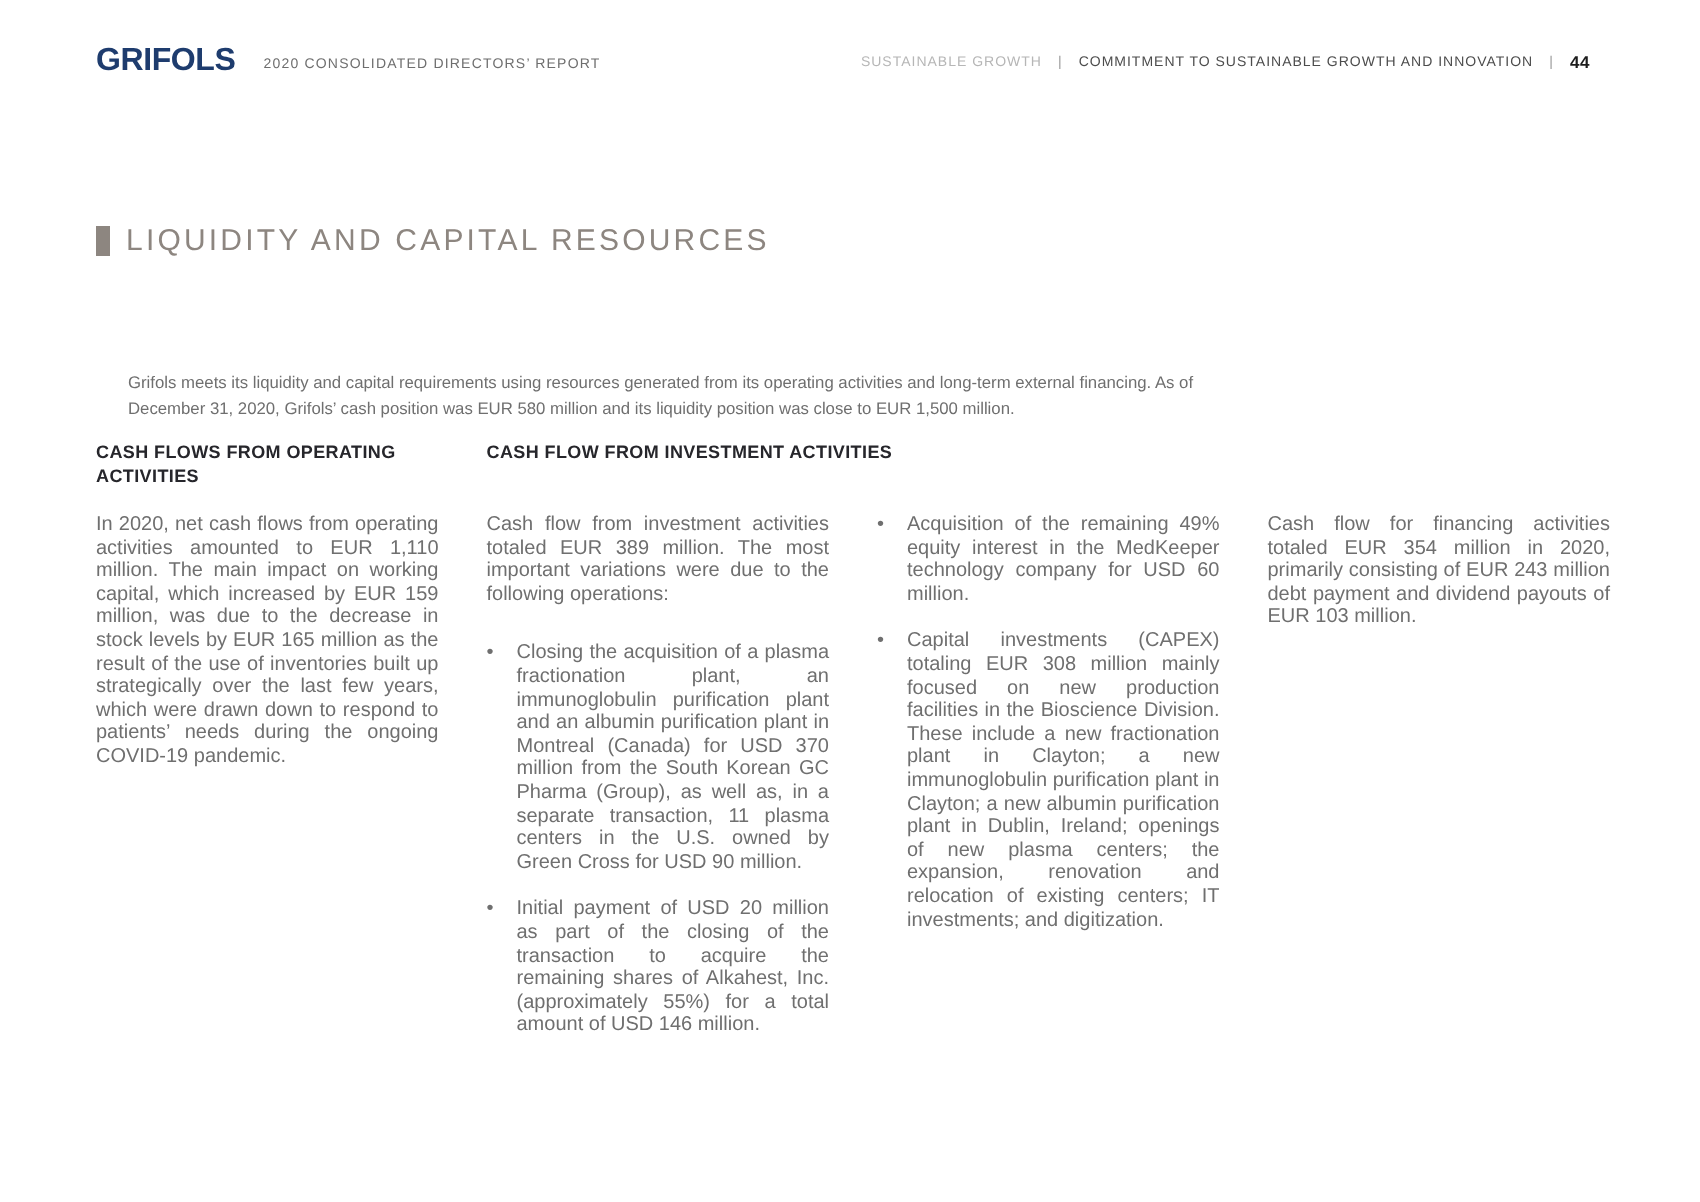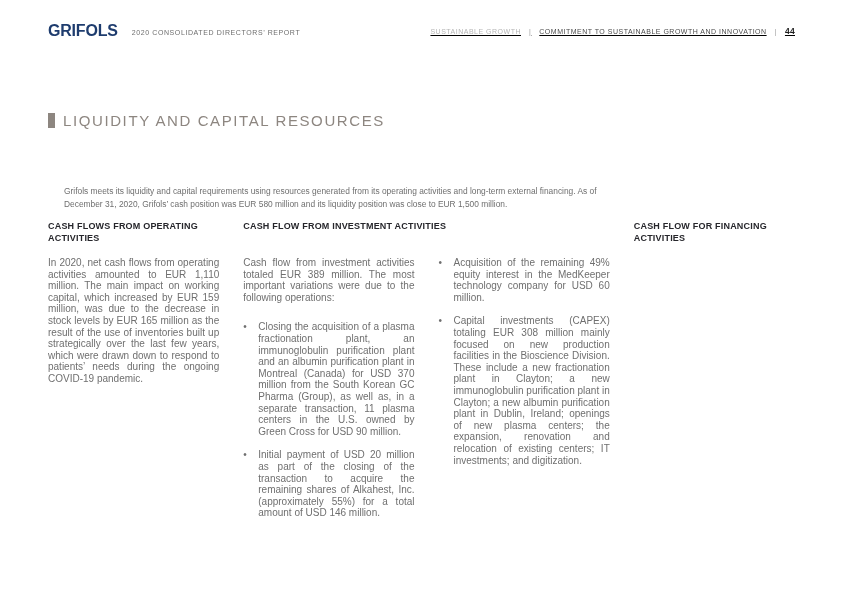--- a/index.html
+++ b/index.html
@@ -15,21 +15,21 @@
   }
   .logo {
     font-size:16px; font-weight:bold; color:#1e3c6e; letter-spacing:-0.2px;
   }
   .report-title {
     font-size:7px; color:#6e6e6e; letter-spacing:0.6px; margin-left:14px;
     position:relative; top:1px;
   }
   .header-right {
     margin-left:auto; display:flex; align-items:center;
-    font-size:7px; letter-spacing:0.5px; white-space:nowrap;text-decoration:underline;
+    font-size:7px; letter-spacing:0.5px; white-space:nowrap;
   }
   .hdr-section { color:#b6b6b6; }
   .hdr-sep { color:#9a9a9a; margin:0 8px; font-size:7px; }
   .hdr-chapter { color:#4c4c4c; }
   .hdr-page { color:#1c1c1c; font-weight:bold; font-size:8.5px; letter-spacing:0.3px; }
 
   
   .title-block { position:absolute; top:112px; left:48px; display:flex; align-items:center; }
   .title-bar { width:7px; height:15px; background:#8d8680; margin-right:8px; }
   .page-title { font-size:15px; color:#8d8680; letter-spacing:1.6px; }
@@ -85,21 +85,20 @@
     <span class="title-bar"></span>
     <span class="page-title">LIQUIDITY AND CAPITAL RESOURCES</span>
   </div>
 
   <p class="intro">Grifols meets its liquidity and capital requirements using resources generated from its operating activities and long-term external financing. As of December 31, 2020, Grifols’ cash position was EUR 580 million and its liquidity position was close to EUR 1,500 million.</p>
 
   <div class="grid">
 
     <div class="col-heading h-op">CASH FLOWS FROM OPERATING ACTIVITIES</div>
     <div class="col-heading h-inv">CASH FLOW FROM INVESTMENT ACTIVITIES</div>
-    <div class="col-heading h-fin">CASH FLOW FOR FINANCING ACTIVITIES</div>
 
     <div class="cell c1">In 2020, net cash flows from operating activities amounted to EUR 1,110 million. The main impact on working capital, which increased by EUR 159 million, was due to the decrease in stock levels by EUR 165 million as the result of the use of inventories built up strategically over the last few years, which were drawn down to respond to patients’ needs during the ongoing COVID-19 pandemic.</div>
 
     <div class="cell c2">
       <p class="inv-intro">Cash flow from investment activities totaled EUR 389 million. The most important variations were due to the following operations:</p>
       <div class="bullet-item">
         <span class="bullet-marker">•</span>
         <span class="bullet-text">Closing the acquisition of a plasma fractionation plant, an immunoglobulin purification plant and an albumin purification plant in Montreal (Canada) for USD 370 million from the South Korean GC Pharma (Group), as well as, in a separate transaction, 11 plasma centers in the U.S. owned by Green Cross for USD 90 million.</span>
       </div>
       <div class="bullet-item">
@@ -112,16 +111,17 @@
       <div class="bullet-item">
         <span class="bullet-marker">•</span>
         <span class="bullet-text">Acquisition of the remaining 49% equity interest in the MedKeeper technology company for USD 60 million.</span>
       </div>
       <div class="bullet-item">
         <span class="bullet-marker">•</span>
         <span class="bullet-text">Capital investments (CAPEX) totaling EUR 308 million mainly focused on new production facilities in the Bioscience Division. These include a new fractionation plant in Clayton; a new immunoglobulin purification plant in Clayton; a new albumin purification plant in Dublin, Ireland; openings of new plasma centers; the expansion, renovation and relocation of existing centers; IT investments; and digitization.</span>
       </div>
     </div>
 
+    <div class="cell c4">Cash flow for financing activities totaled EUR 354 million in 2020, primarily consisting of EUR 243 million debt payment and dividend payouts of EUR 103 million.</div>
 
   </div>
 
 </div>
 
 </body></html>

